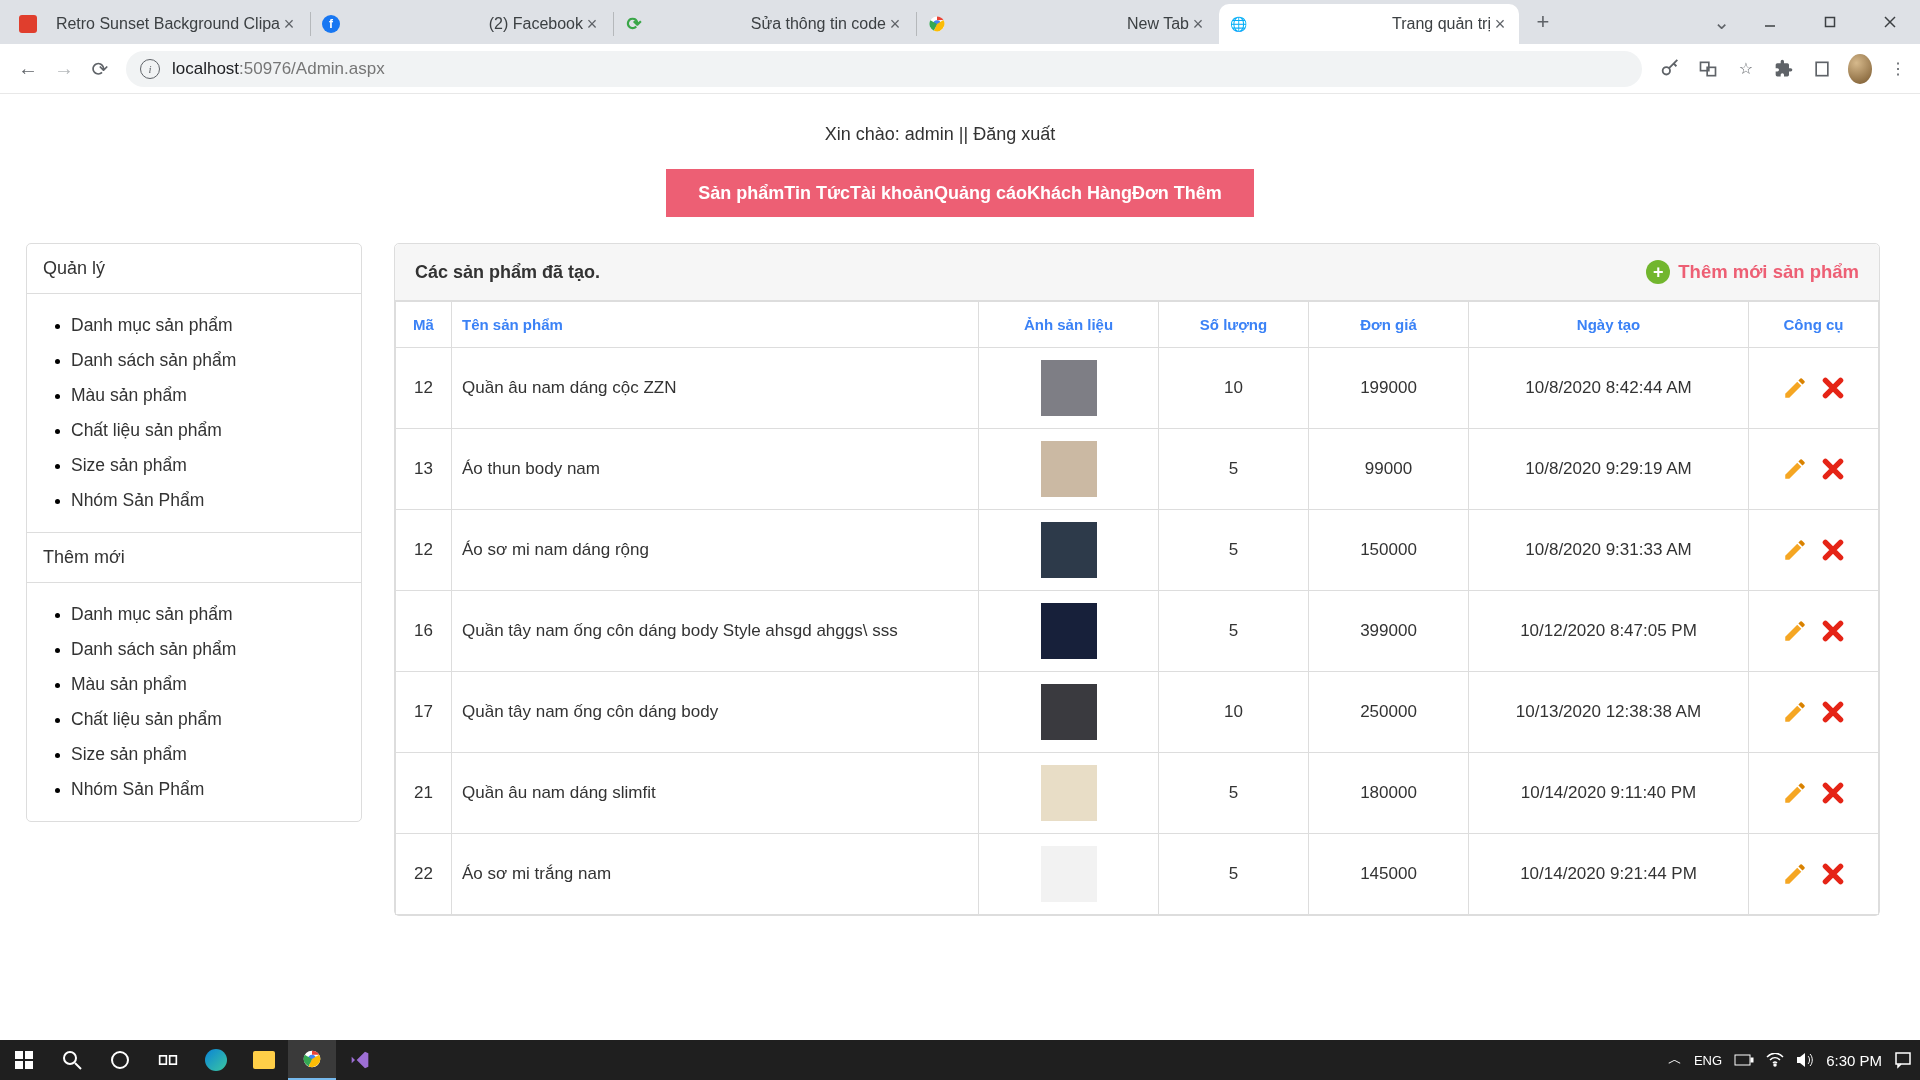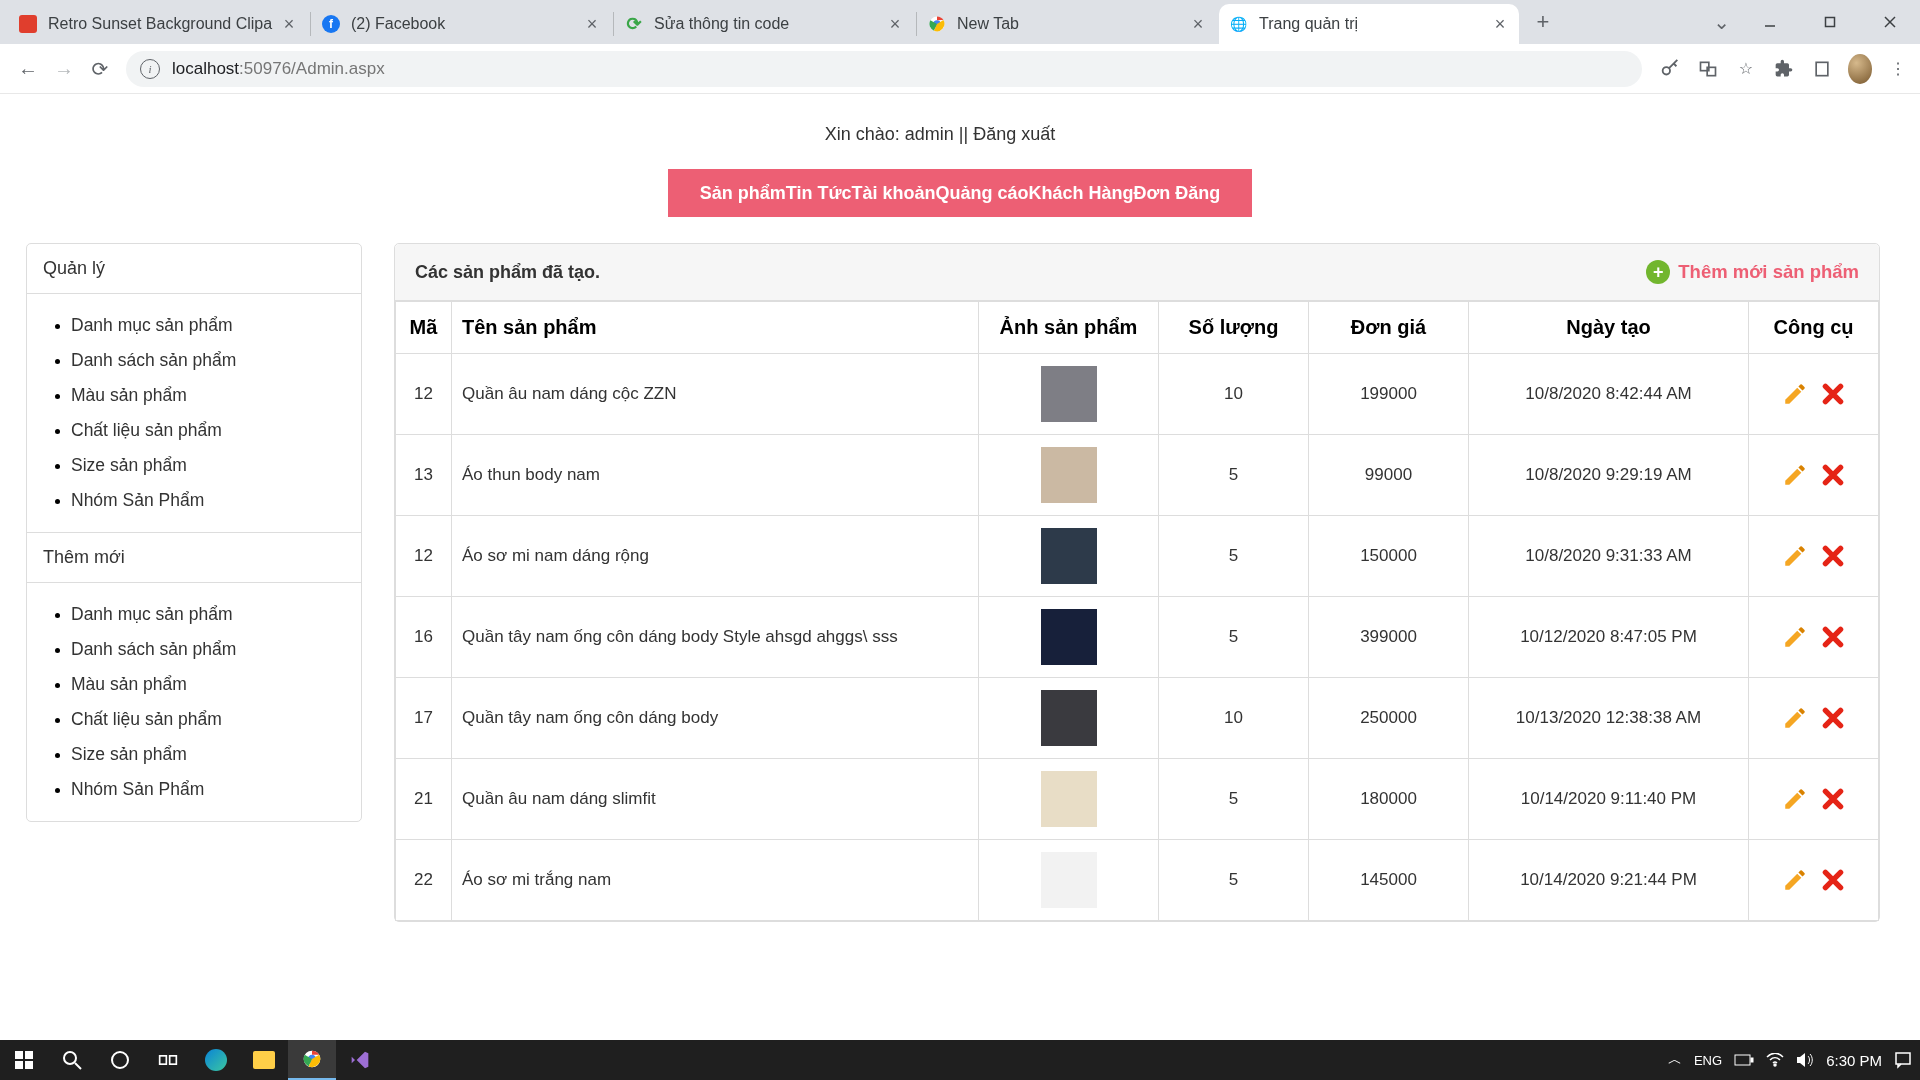--- a/index.html
+++ b/index.html
@@ -4,21 +4,21 @@
 <style>
 * { box-sizing: border-box; margin: 0; padding: 0; }
 html, body { width: 1920px; height: 1080px; font-family: Arial, sans-serif; overflow: hidden; background: #fff; }
 
 
 .browser-frame { width: 100%; height: 100%; display: flex; flex-direction: column; background: #dee1e6; }
 .tabbar { height: 44px; background: #dee1e6; display: flex; align-items: flex-end; padding-left: 8px; }
 .tab { height: 40px; min-width: 300px; max-width: 310px; background: #dee1e6; border-radius: 10px 10px 0 0; display: flex; align-items: center; padding: 0 10px; font-size: 16px; color: #3c4043; position: relative; margin-right: 2px; }
 .tab.active { background: #fff; }
 .tab .favicon { width: 20px; height: 20px; margin-right: 10px; display: inline-flex; align-items: center; justify-content: center; font-size: 14px;}
-.tab .tab-title { flex: 1; white-space: nowrap; overflow: hidden; text-overflow: ellipsis; }
+.tab .tab-title { flex: 1; white-space: nowrap; overflow: hidden; text-overflow: ellipsis; text-align: right; }
 .tab .tab-close { width: 18px; height: 18px; display: flex; align-items: center; justify-content: center; color: #5f6368; font-size: 18px; cursor: pointer; }
 .tab-sep { width: 1px; height: 24px; background: #b5b8bb; align-self: center; }
 .newtab-btn { width: 32px; height: 32px; display: flex; align-items: center; justify-content: center; font-size: 22px; color: #5f6368; margin-left: 6px; align-self: center; cursor: pointer; }
 .window-ctrls { margin-left: auto; display: flex; align-items: center; height: 44px; }
 .window-ctrls .wc { width: 60px; height: 44px; display: flex; align-items: center; justify-content: center; color: #3c4043; font-size: 16px; cursor: pointer; }
 .window-ctrls .wc svg { width: 14px; height: 14px; }
 .chev { margin-right: 10px; font-size: 20px; color: #5f6368; }
 
 .addrbar { height: 50px; background: #fff; display: flex; align-items: center; padding: 0 10px; border-bottom: 1px solid #e8e8e8; }
 .nav-icn { width: 36px; height: 36px; display: flex; align-items: center; justify-content: center; color: #5f6368; font-size: 20px; cursor: pointer; }
@@ -51,21 +51,21 @@
 .sidelist li a { color: #333; text-decoration: none; font-size: 17.5px; }
 
 .main { flex: 1; padding-right: 40px; }
 .panel { border: 1px solid #ddd; border-radius: 5px; }
 .panel-head { background: #f6f6f6; border-bottom: 1px solid #ddd; border-radius: 5px 5px 0 0; padding: 16px 20px; display: flex; align-items: center; justify-content: space-between; }
 .panel-title { font-size: 18px; font-weight: 700; color: #333; }
 .add-link { display: flex; align-items: center; gap: 8px; color: #ed5f74; font-weight: 700; font-size: 18.5px; text-decoration: none; }
 .plus-circle { width: 24px; height: 24px; border-radius: 50%; background: #72b62e; color: #fff; display: flex; align-items: center; justify-content: center; font-weight: 900; font-size: 18px; }
 
 table.grid { width: 100%; border-collapse: collapse; table-layout: fixed; }
-table.grid th { font-size: 20px; font-weight: 700; color: #000000; padding: 14px 10px; border: 1px solid #ddd; background: #fff; }
+table.grid th { font-size: 15px; font-weight: 700; color: #3b82f6; padding: 14px 10px; border: 1px solid #ddd; background: #fff; }
 table.grid td { font-size: 17px; color: #333; padding: 12px 10px; border: 1px solid #ddd; vertical-align: middle; }
 .c-id { width: 56px; text-align: center; }
 .c-name { text-align: left; }
 .c-img { width: 180px; text-align: center; }
 .c-qty { width: 150px; text-align: center; }
 .c-price { width: 160px; text-align: center; }
 .c-date { width: 280px; text-align: center; }
 .c-tool { width: 130px; text-align: center; }
 .thumb { width: 56px; height: 56px; background: #e6e6e6; margin: 0 auto; display: block; }
 .tool-icns { display: flex; justify-content: center; gap: 12px; }
@@ -207,21 +207,21 @@
       <div class="topinfo">
         <span>Xin chào: </span><span>admin</span><span> || </span><a href="#">Đăng xuất</a>
       </div>
 
       <div class="navmain" id="navmain">
           <a href="#">Sản phẩm</a>
           <a href="#">Tin Tức</a>
           <a href="#">Tài khoản</a>
           <a href="#">Quảng cáo</a>
           <a href="#">Khách Hàng</a>
-          <a href="#">Đơn Đăng</a>
+          <a href="#">Đơn Thêm</a>
         </div>
 
       <div class="content">
         <div class="sidebar">
           <div class="sidebox">
             <div class="sidehead">Quản lý</div>
             <ul class="sidelist" id="manage-list">
                 <li><a href="#">Danh mục sản phẩm</a></li>
                 <li><a href="#">Danh sách sản phẩm</a></li>
                 <li><a href="#">Màu sản phẩm</a></li>
@@ -248,21 +248,21 @@
               <a href="#" class="add-link">
                 <span class="plus-circle">+</span>
                 <span>Thêm mới sản phẩm</span>
               </a>
             </div>
             <table class="grid">
               <thead>
                 <tr>
                   <th class="c-id">Mã</th>
                   <th class="c-name">Tên sản phẩm</th>
-                  <th class="c-img">Ảnh sản phẩm</th>
+                  <th class="c-img">Ảnh sản liệu</th>
                   <th class="c-qty">Số lượng</th>
                   <th class="c-price">Đơn giá</th>
                   <th class="c-date">Ngày tạo</th>
                   <th class="c-tool">Công cụ</th>
                 </tr>
               </thead>
               <tbody id="rows-host">
                   <tr>
                     <td class="c-id">12</td>
                     <td class="c-name">Quần âu nam dáng cộc ZZN</td>

